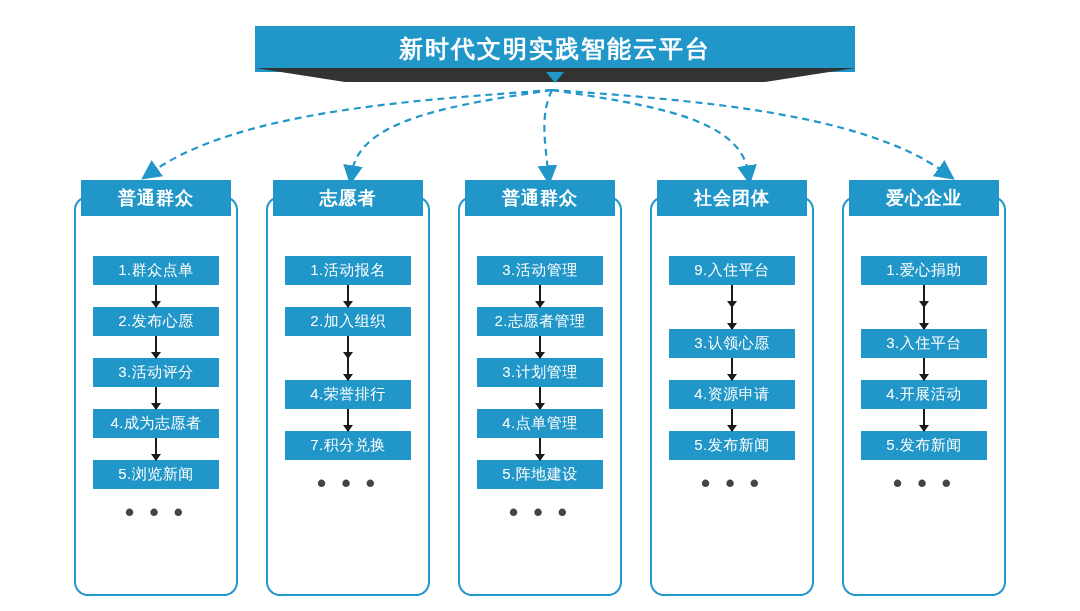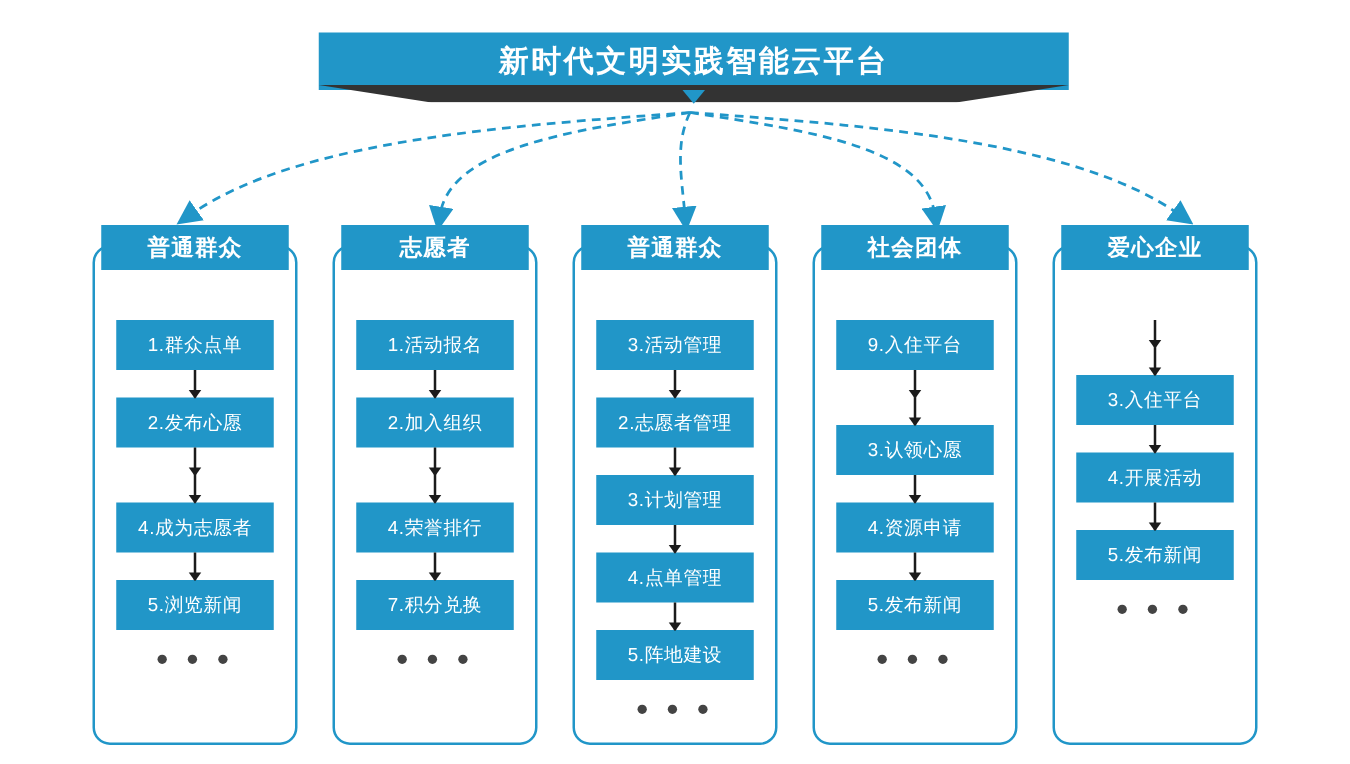--- a/index.html
+++ b/index.html
@@ -103,21 +103,21 @@
     letter-spacing: 1px;
   }
   .items {
     margin-top: 58px;
     display: flex;
     flex-direction: column;
     align-items: center;
   }
   .item {
     width: 126px;
-    height: 40px;
+    height: 29px;
     background: #2196c8;
     color: #ffffff;
     font-size: 15px;
     display: flex;
     align-items: center;
     justify-content: center;
     letter-spacing: 0.5px;
   }
   .down-arrow {
     width: 2px;
@@ -180,20 +180,23 @@
       </div>
       <div class="items">
         <div class="item">
             <span>1.群众点单</span>
           </div>
         <div class="down-arrow"></div>
         <div class="item">
             <span>2.发布心愿</span>
           </div>
         <div class="down-arrow"></div>
+        <div class="item">
+            <span>3.活动评分</span>
+          </div>
         <div class="down-arrow"></div>
         <div class="item">
             <span>4.成为志愿者</span>
           </div>
         <div class="down-arrow"></div>
         <div class="item">
             <span>5.浏览新闻</span>
           </div>
         <div class="ellipsis">• • •</div>
       </div>
@@ -275,20 +278,23 @@
           </div>
         <div class="ellipsis">• • •</div>
       </div>
     </div>
 
     <div class="column">
       <div class="col-header">
         <span>爱心企业</span>
       </div>
       <div class="items">
+        <div class="item">
+            <span>1.爱心捐助</span>
+          </div>
         <div class="down-arrow"></div>
         <div class="down-arrow"></div>
         <div class="item">
             <span>3.入住平台</span>
           </div>
         <div class="down-arrow"></div>
         <div class="item">
             <span>4.开展活动</span>
           </div>
         <div class="down-arrow"></div>

